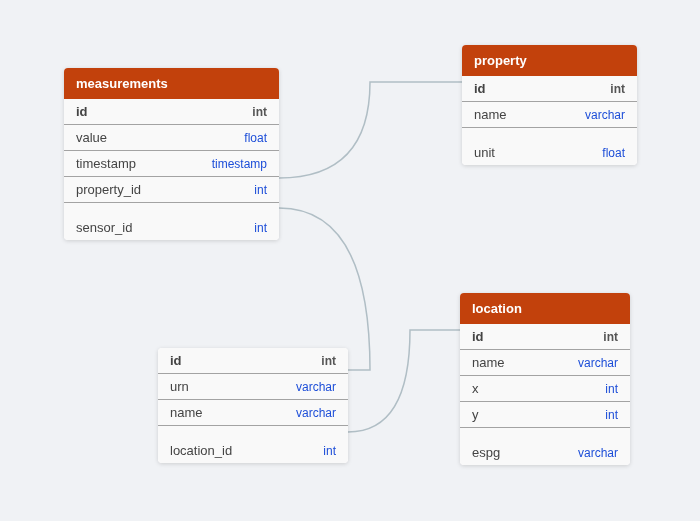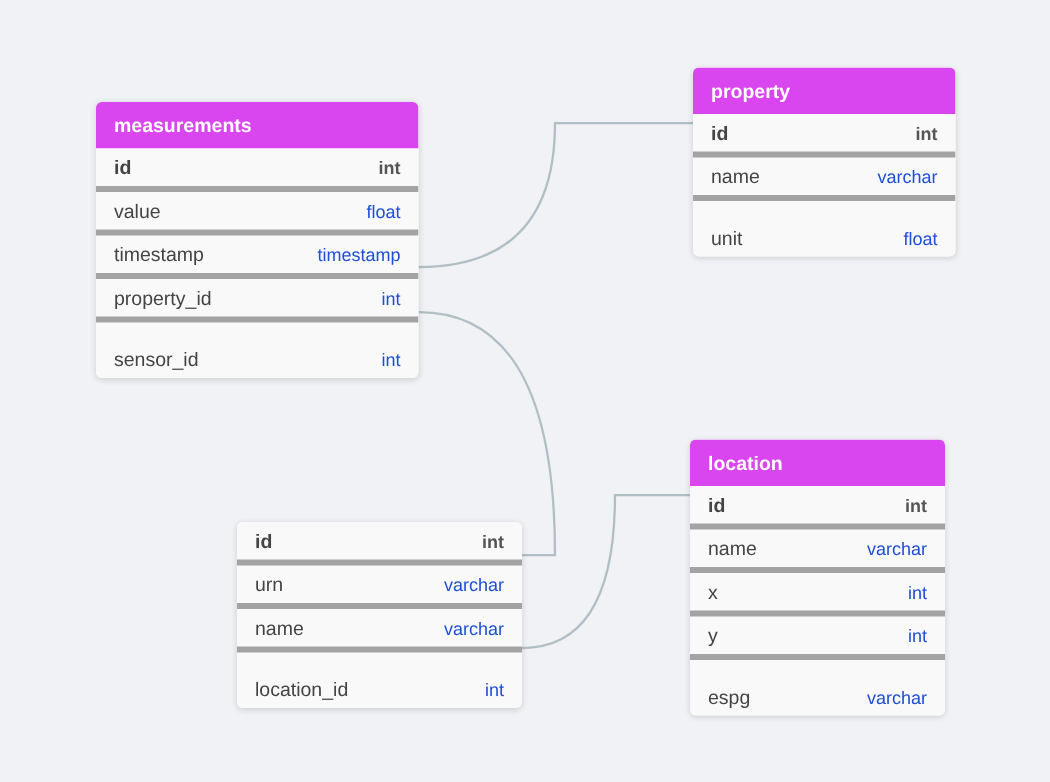--- a/index.html
+++ b/index.html
@@ -14,34 +14,34 @@
     }
     .db-table {
       position: absolute;
       background: #fff;
       border-radius: 4px;
       overflow: hidden;
       box-shadow: 0 1px 4px rgba(0,0,0,0.15);
       min-width: 170px;
     }
     .db-table-header {
-      background: #d946ef;
+      background: #c2410c;
       color: #fff;
       font-weight: bold;
       padding: 8px 12px;
       font-size: 13px;
     }
     .db-table-body {
       background: #f9f9f9;
     }
     .db-table-row {
       display: flex;
       justify-content: space-between;
       padding: 5px 12px;
-      border-bottom: 4px solid #a3a3a3;
+      border-bottom: 1px solid #a3a3a3;
       align-items: center;
     }
     .db-table-row:last-child {
       border-bottom: none;
       margin-top: 12px;
     }
     .db-table-row.pk .col-name {
       font-weight: bold;
     }
     .col-name {

